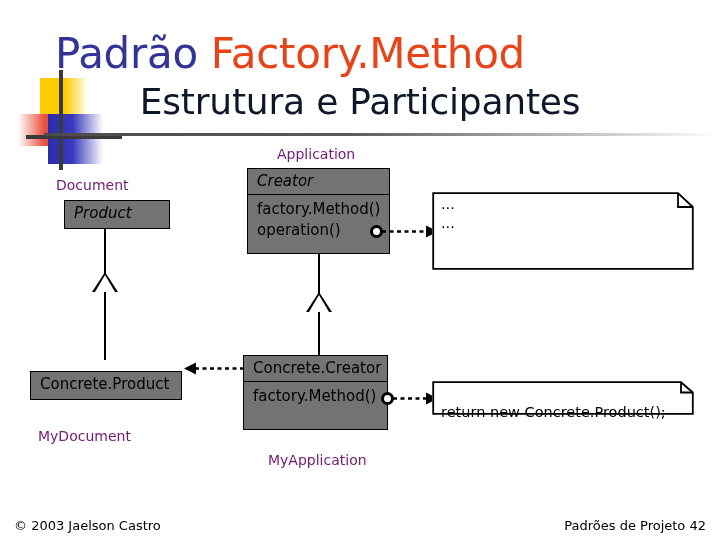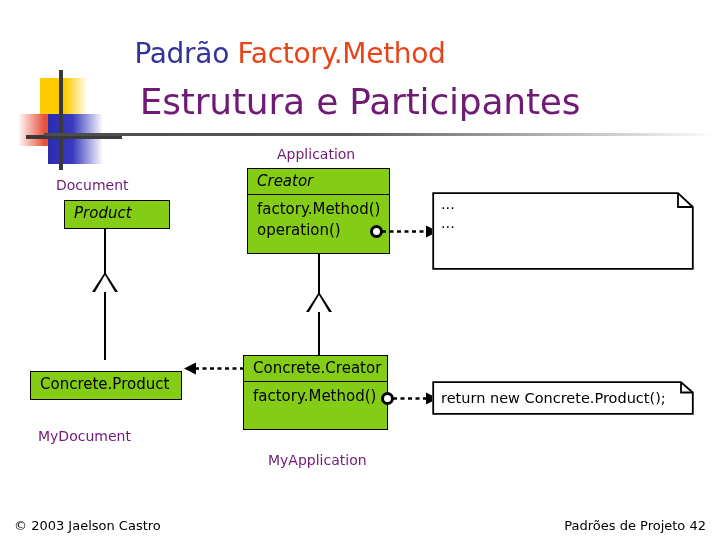--- a/index.html
+++ b/index.html
@@ -47,35 +47,35 @@
     left: 8px; top: 65px; width: 96px; height: 4px;
     background: #3a3a3a;
   }
 
   
   #title-line-1 {
     position: absolute;
     left: 0; top: 32px;
     width: 580px;
     text-align: center;
-    font-size: 28px;
+    font-size: 42px;
     line-height: 44px;
     letter-spacing: -0.3px;
     white-space: nowrap;
   }
   #title-line-1 .t-pad { color: #333399; }
   #title-line-1 .t-fac { color: #E8441A; }
   #title-line-2 {
     position: absolute;
     left: 0; top: 80px;
     width: 720px;
     text-align: center;
     font-size: 36px;
     line-height: 44px;
-    color: #701a75;
+    color: #0f172a;
     letter-spacing: -0.2px;
     white-space: nowrap;
   }
   #title-rule {
     position: absolute;
     left: 44px; top: 133px;
     width: 672px; height: 3px;
     background: linear-gradient(to right, #4c4c4c 0%, #5a5a5a 45%, #d8d8d8 88%, #ffffff 100%);
   }
 
@@ -83,21 +83,21 @@
   .uml-label {
     position: absolute;
     color: #701a75;
     font-size: 14px;
     line-height: 17px;
     white-space: nowrap;
   }
   .uml-box {
     position: absolute;
     border: 1.6px solid #000000;
-    background: #84cc16;
+    background: #737373;
     box-sizing: border-box;
   }
   .uml-box .cell {
     box-sizing: border-box;
     color: #000;
     font-size: 15px;
     line-height: 19px;
     white-space: nowrap;
     padding: 3px 8px 3px 9px;
   }
@@ -257,19 +257,19 @@
 <svg style="position:absolute; left:393px; top:391px; width:45px; height:16px;">
   <line x1="0" y1="7.5" x2="33" y2="7.5" stroke="#000" stroke-width="2.6" stroke-dasharray="4,3.5"></line>
   <polygon points="33,1.5 45,7.5 33,13.5" fill="#000"></polygon>
 </svg>
 
 <div class="note-box" style="left:432px; top:381px; width:262px; height:34px;">
   <svg style="position:absolute; left:0; top:0; width:262px; height:34px;">
     <path d="M1.2,1.2 H249 L260.8,11.5 V32.8 H1.2 Z" fill="#ffffff" stroke="#000000" stroke-width="1.8"></path>
     <path d="M249,1.2 V11.5 H260.8" fill="none" stroke="#000000" stroke-width="1.8"></path>
   </svg>
-  <div class="note-body" style="padding-top:8px;">
+  <div class="note-body" style="padding-top:22px;">
     <div>return new Concrete.Product();</div>
   </div>
 </div>
 
 <div id="footer-left">© 2003 Jaelson Castro</div>
 <div id="footer-right">Padrões de Projeto 42</div>
 
 </body></html>

